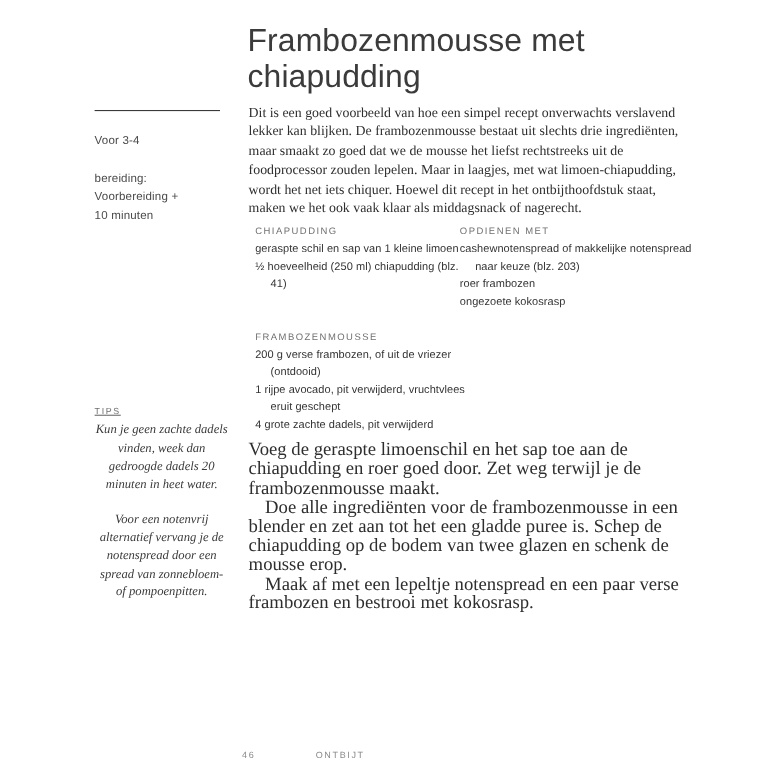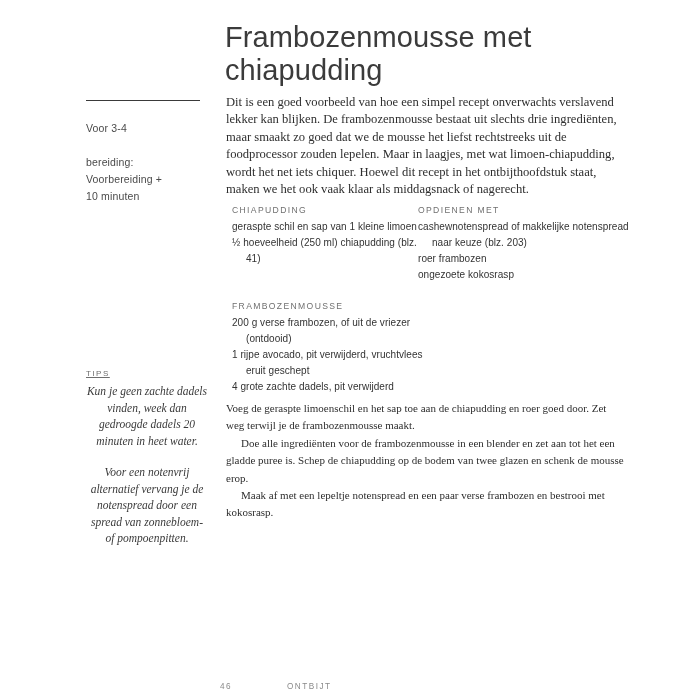--- a/index.html
+++ b/index.html
@@ -141,21 +141,21 @@
     width: 200px;
   }
 
   
   .method {
     position: absolute;
     left: 226px;
     top: 400px;
     width: 400px;
     font-family: "Liberation Serif", serif;
-    font-size: 11px;
+    font-size: 17px;
     line-height: 17.4px;
     color: #2e2e2e;
   }
   .method p { margin: 0; }
   .method p.indent { text-indent: 15px; }
 
   
   .footer {
     position: absolute;
     left: 220px;

